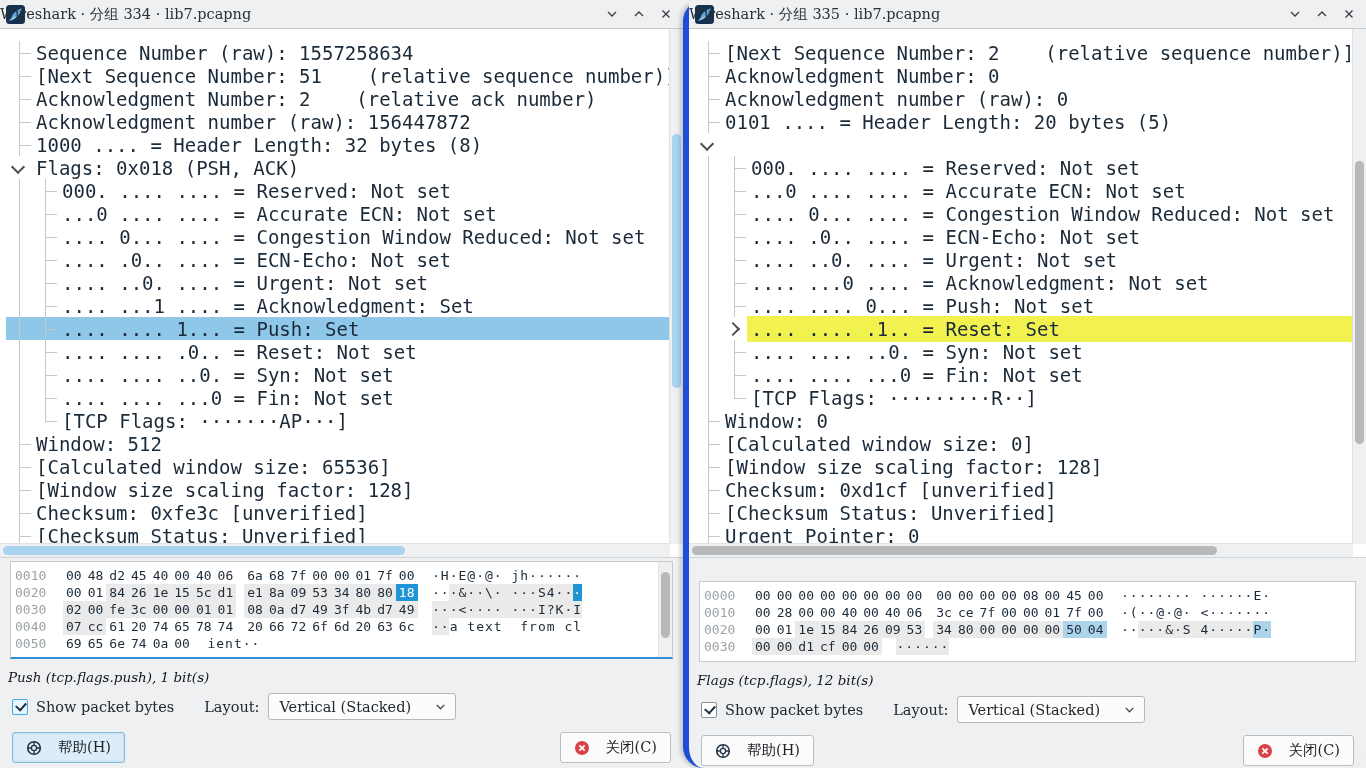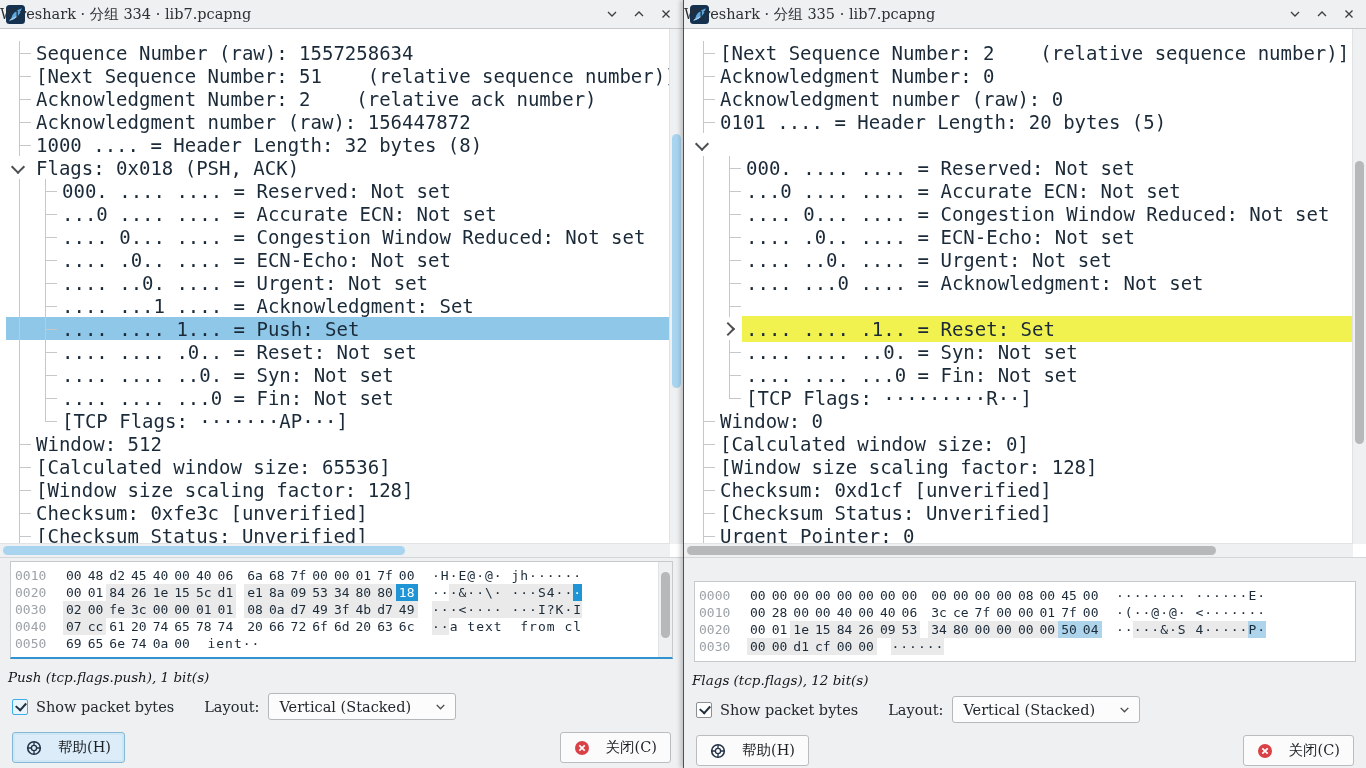--- a/index.html
+++ b/index.html
@@ -1,19 +1,19 @@
 <!DOCTYPE html>
 <html><head>
 <meta charset="utf-8">
 <style>
   html,body{margin:0;padding:0;}
   body{width:1366px;height:768px;overflow:hidden;display:flex;background:#eff0f1;
        font-family:"DejaVu Serif","Liberation Serif",serif;color:#22282d;}
   .win{width:683px;height:768px;box-sizing:border-box;background:#eff0f1;display:flex;flex-direction:column;position:relative;}
-  .w1{border-left:1px solid #1d4ed8;box-shadow:-3px 0 4px rgba(0,0,0,.18);}
+  .w1{border-left:6px solid #1d4ed8;box-shadow:-3px 0 4px rgba(0,0,0,.18);border-radius:21px;}
 
   
   .titlebar{height:28px;flex:none;background:#eff0f1;border-bottom:1px solid #c6c9cc;display:flex;align-items:center;position:relative;}
   .wlogo{margin-left:6px;width:19px;height:19px;flex:none;display:flex;}
   .title{position:absolute;left:0;right:0;text-align:left;font-size:14.5px;color:#2b3035;}
   .winbtns{position:absolute;right:10px;top:0;height:28px;display:flex;align-items:center;gap:13px;}
   .winbtn{width:14px;height:14px;display:flex;align-items:center;justify-content:center;cursor:pointer;}
 
   
   .treewrap{height:528px;flex:none;background:#fff;position:relative;border-bottom:1px solid #d4d7d9;}
@@ -522,20 +522,21 @@
             <span class="txt">.... ..0. .... = Urgent: Not set</span>
           </div>
           <div class="trow">
             <span class="g i"></span>
             <span class="g t"></span>
             <span class="txt">.... ...0 .... = Acknowledgment: Not set</span>
           </div>
           <div class="trow">
             <span class="g i"></span>
             <span class="g t"></span>
+            <span class="txt">.... .... 0... = Push: Not set</span>
           </div>
           <div class="trow">
             <span class="g i"></span>
             <span class="g c"></span>
             <span class="txt yel">.... .... .1.. = Reset: Set</span>
           </div>
           <div class="trow">
             <span class="g i"></span>
             <span class="g t"></span>
             <span class="txt">.... .... ..0. = Syn: Not set</span>

